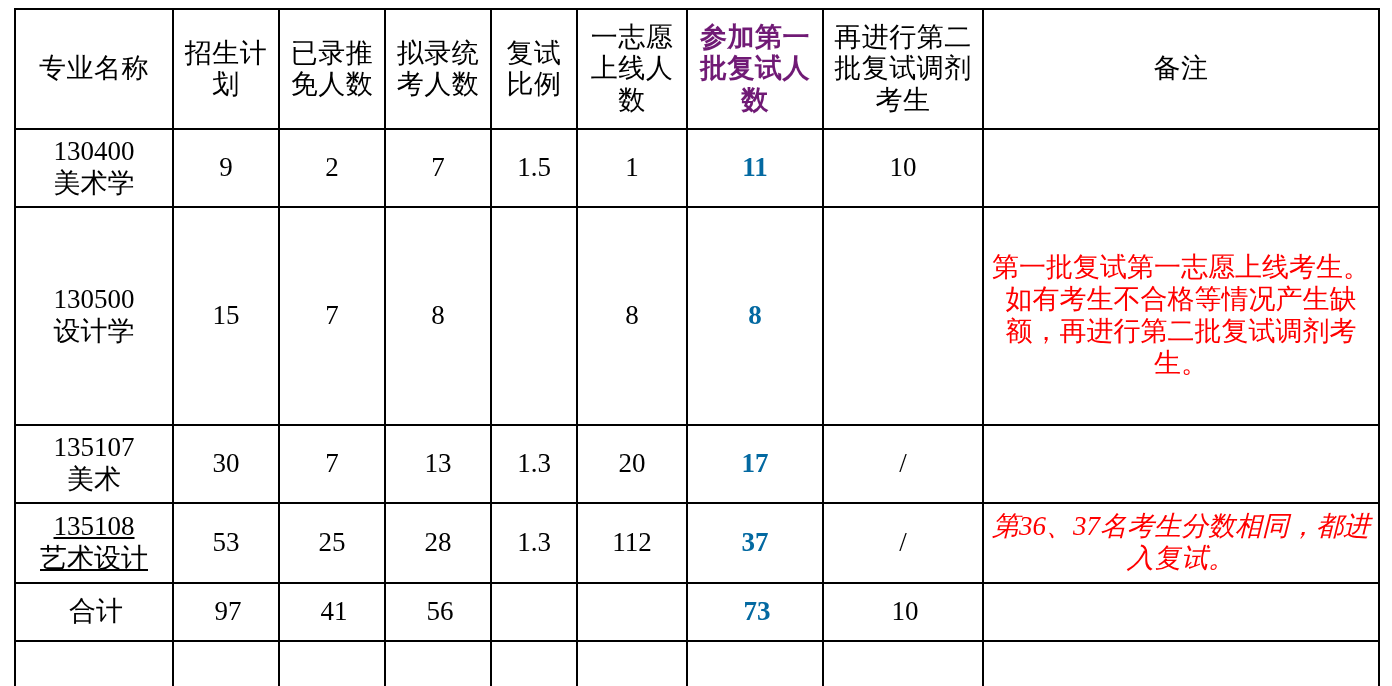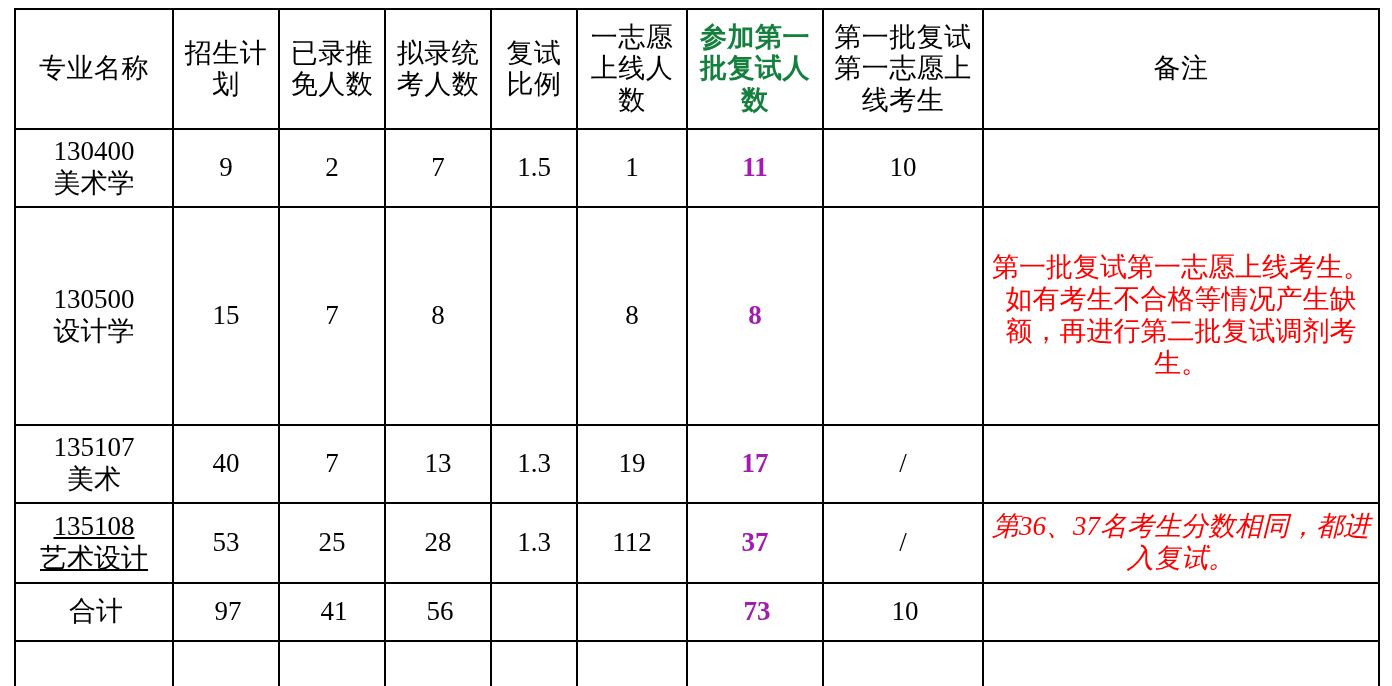--- a/index.html
+++ b/index.html
@@ -52,30 +52,30 @@
   tr.header td {
     height: 114px;
     font-size: 27px;
     letter-spacing: 0.5px;
   }
   .vwrap {
     display: block;
     line-height: 1.15;
   }
   .red {
-    color: #15803d;
+    color: #701a75;
     font-weight: bold;
   }
   td.name {
     font-size: 27px;
     line-height: 1.18;
   }
   td.num { font-size: 28px; }
   td.ratio { font-size: 27px; font-weight: normal; }
-  td.redbold { color: #a21caf; font-weight: bold; font-size: 28px; margin-left: 8px; }
+  td.redbold { color: #0369a1; font-weight: bold; font-size: 28px; margin-left: 8px; }
   td.remark {
     text-align: left;
     color: #ff0000;
     font-size: 26px;
     line-height: 1.28;
     padding: 4px 8px;
   }
   tr.r1 td { height: 72px; }
   tr.r2 td { height: 212px; }
   tr.r3 td { height: 72px; }
@@ -118,21 +118,21 @@
         <td>
             <span class="vwrap hdr-note">复试比例</span>
           </td>
         <td>
             <span class="vwrap hdr-note">一志愿上线人数</span>
           </td>
         <td class="red">
             <span class="vwrap hdr-note">参加第一批复试人数</span>
           </td>
         <td>
-            <span class="vwrap hdr-note">第一批复试第一志愿上线考生</span>
+            <span class="vwrap hdr-note">再进行第二批复试调剂考生</span>
           </td>
         <td>
             <span class="vwrap">备注</span>
           </td>
       </tr>
 
       <tr class="r1">
         <td class="name" style="white-space: pre-line;">130400
 美术学</td>
         <td class="num">9</td>
@@ -155,25 +155,25 @@
         <td class="num">8</td>
         <td class="redbold">8</td>
         <td class="num"></td>
         <td class="remark" style="white-space: pre-line;">第一批复试第一志愿上线考生。
 如有考生不合格等情况产生缺额，再进行第二批复试调剂考生。</td>
       </tr>
 
       <tr class="r3">
         <td class="name" style="white-space: pre-line; margin-left: 28px;">135107
 美术</td>
-        <td class="num">40</td>
+        <td class="num">30</td>
         <td class="num">7</td>
         <td class="num">13</td>
         <td class="ratio">1.3</td>
-        <td class="num">19</td>
+        <td class="num">20</td>
         <td class="redbold">17</td>
         <td class="num">/</td>
         <td class="remark" style="white-space: pre-line;"></td>
       </tr>
 
       <tr class="r4">
         <td class="name" style="white-space: pre-line; text-decoration: underline;">135108
 艺术设计</td>
         <td class="num">53</td>
         <td class="num">25</td>

